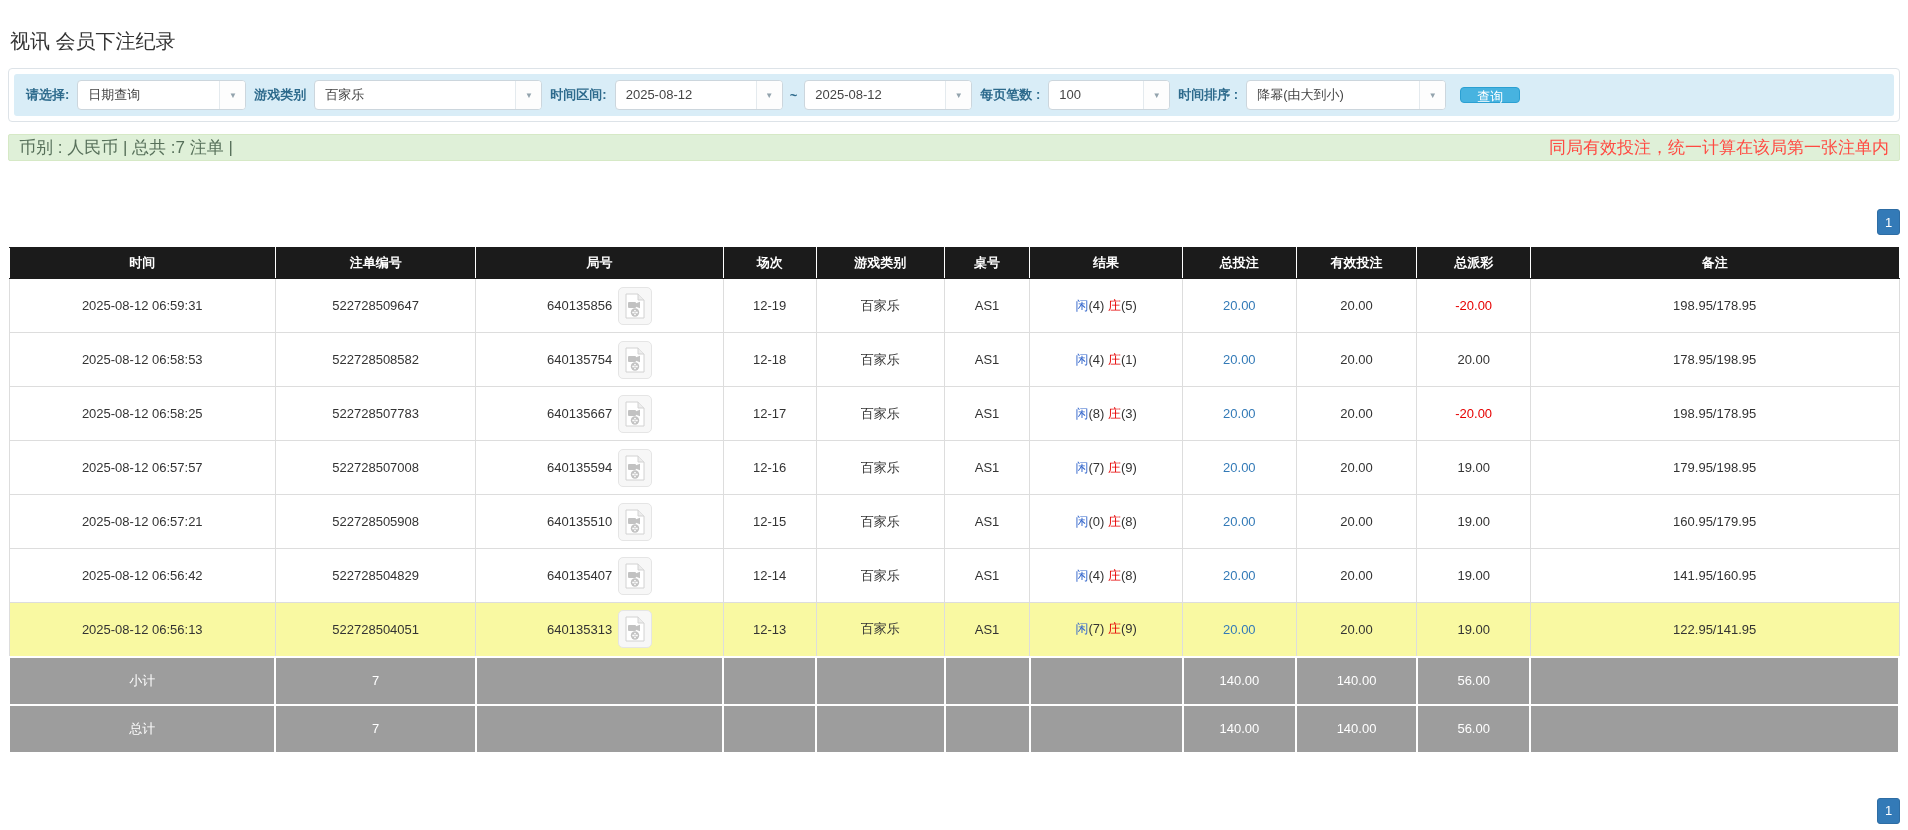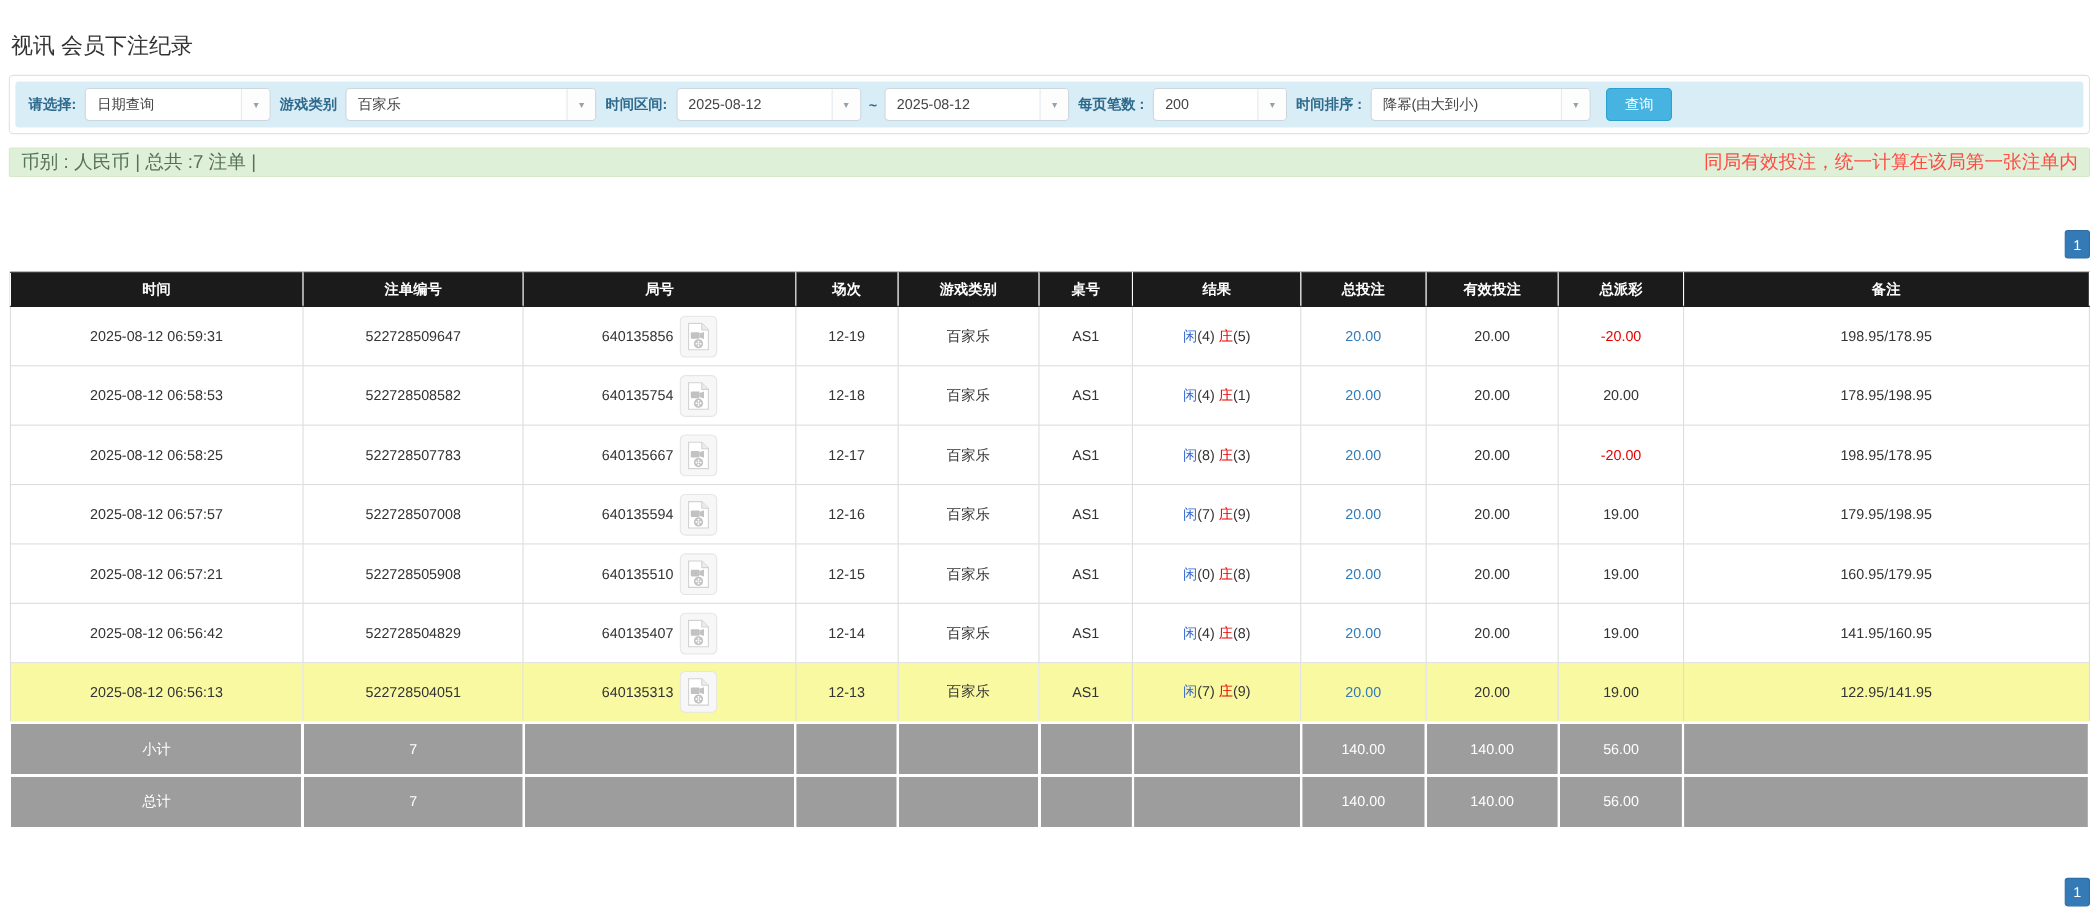--- a/index.html
+++ b/index.html
@@ -76,21 +76,21 @@
   .w-game  { width: 228px; }
   .w-date  { width: 168px; }
   .w-per   { width: 122px; }
   .w-sort  { width: 200px; }
   .tilde { color: #2d6a8c; font-weight: bold; font-size: 13px; margin: 0 1px; }
   .search-btn {
     background: #47b3e0;
     border: 1px solid #2ba0d2;
     color: #fff;
     font-size: 13px;
-    height: 30px;
+    height: 16px;
     padding: 0 16px;
     border-radius: 4px;
     margin-left: 8px;
     cursor: pointer;
     font-family: inherit;
   }
 
   
   .summary-bar {
     margin-top: 12px;
@@ -210,21 +210,21 @@
         <span class="arrow">▼</span>
       </div>
       <span class="tilde">~</span>
       <div class="combo w-date">
         <span class="val">2025-08-12</span>
         <span class="arrow">▼</span>
       </div>
 
       <span class="flabel">每页笔数 :</span>
       <div class="combo w-per">
-        <span class="val">200</span>
+        <span class="val">100</span>
         <span class="arrow">▼</span>
       </div>
 
       <span class="flabel">时间排序 :</span>
       <div class="combo w-sort">
         <span class="val">降幂(由大到小)</span>
         <span class="arrow">▼</span>
       </div>
 
       <button class="search-btn">查询</button>

